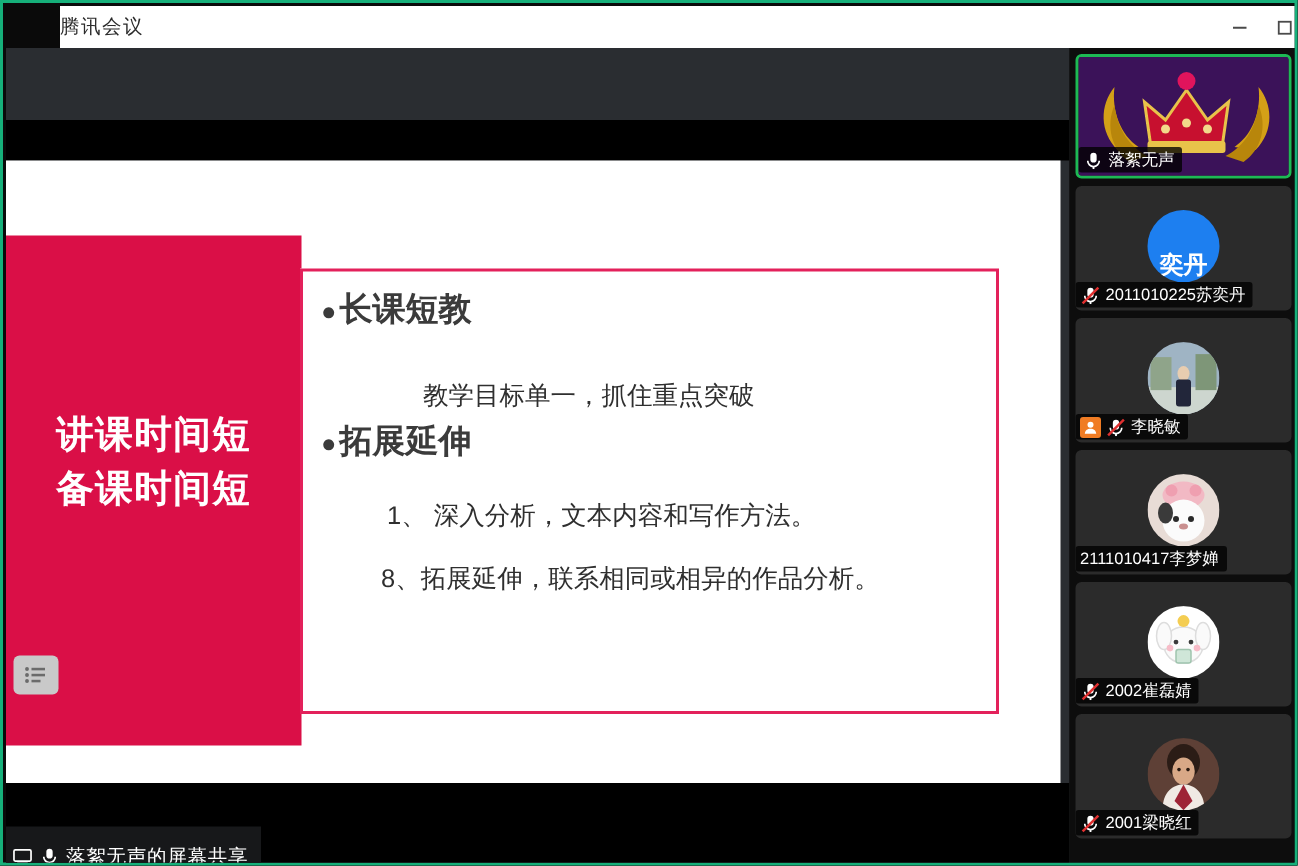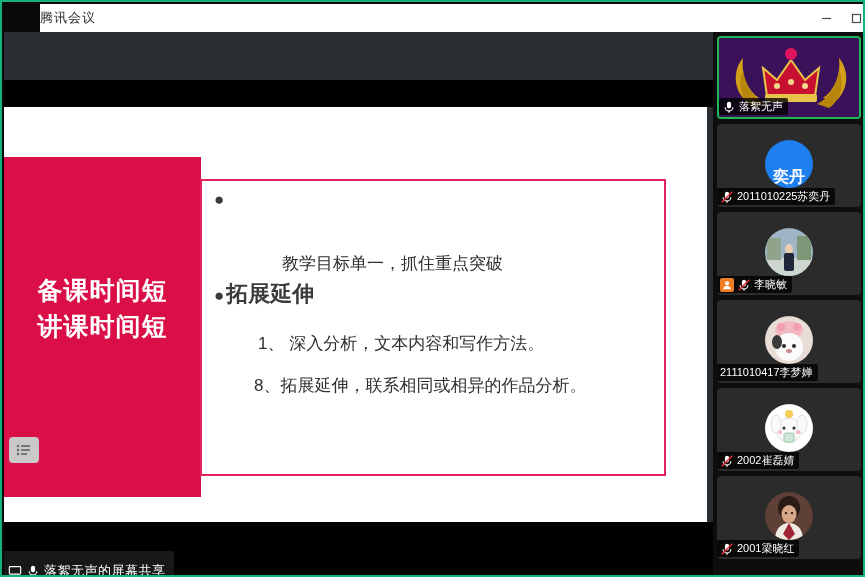--- a/index.html
+++ b/index.html
@@ -321,31 +321,32 @@
     <div class="band-black"></div>
     <div class="slide-bottom-black"></div>
 
     <div class="slide">
 
       <div class="red-mark-a"></div>
       <div class="red-mark-b"></div>
 
       <div class="red-col">
         <div class="red-col-text">
+          <div>讲课时间短</div>
           <div>备课时间短</div>
-          <div>讲课时间短</div>
         </div>
       </div>
 
       <div class="arc"></div>
       <div class="arc2"></div>
 
       <div class="content-box">
         <div class="line-h1 h1-a">
           <span class="bullet-dot">●</span>
+          <span>长课短教</span>
         </div>
         <div class="sub-a">教学目标单一，抓住重点突破</div>
         <div class="line-h1 h1-b">
           <span class="bullet-dot">●</span>
           <span>拓展延伸</span>
         </div>
         <div class="num-1">1、 深入分析，文本内容和写作方法。</div>
         <div class="num-2">8、拓展延伸，联系相同或相异的作品分析。</div>
       </div>
     </div>

